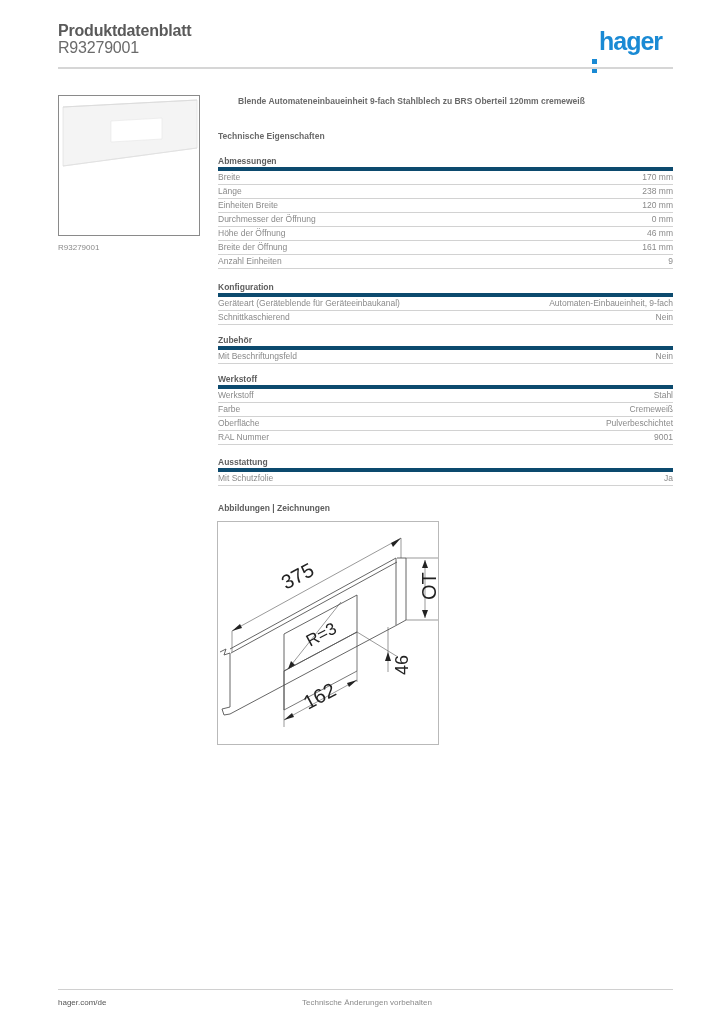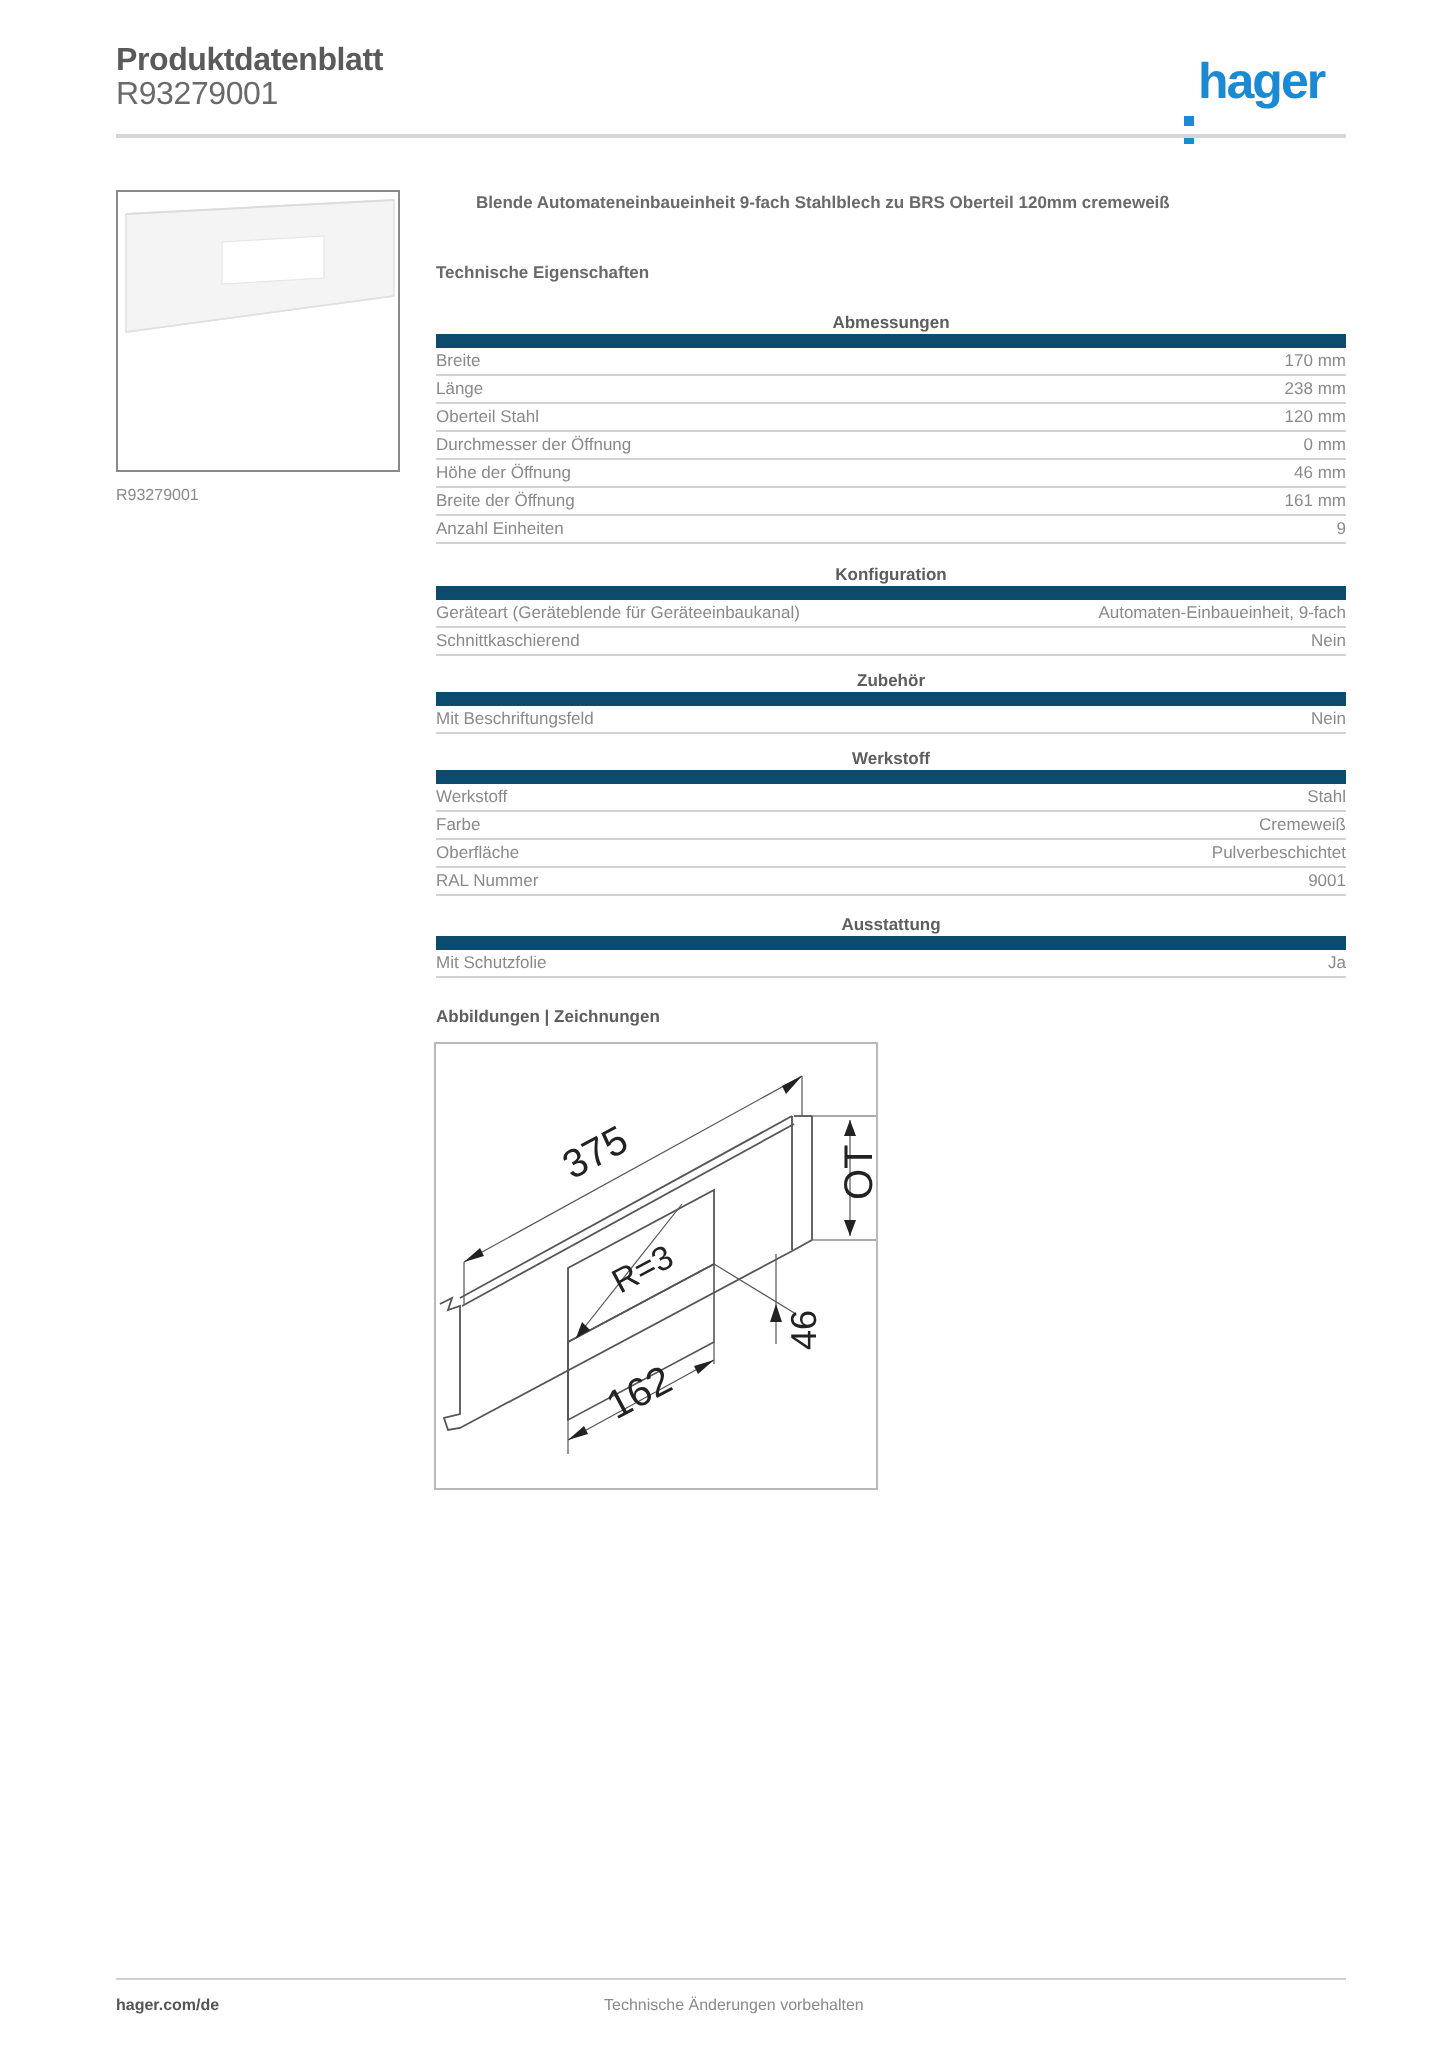--- a/index.html
+++ b/index.html
@@ -14,30 +14,30 @@
   .header-rule { left: 58px; top: 67px; width: 615px; height: 2px; background: #d6d6d6; }
 
   .img-frame { left: 58px; top: 95px; width: 142px; height: 141px; border: 1px solid #8a8a8a; box-sizing: border-box; background: #fff; }
   .img-label { left: 58px; top: 243px; font-size: 8px; color: #8a8a8a; }
 
   .product-name { left: 218px; top: 96px; font-size: 8.5px; font-weight: bold; color: #6a6a6a; margin-left: 20px; }
   .section-main { left: 218px; top: 131px; font-size: 8.5px; font-weight: bold; color: #6a6a6a; }
 
   .props { left: 218px; width: 455px; }
   .group-title { font-size: 8.5px; font-weight: bold; color: #5e5e5e; height: 12px; line-height: 12px;
-                 border-bottom: 7px solid #0c4a6e; box-sizing: content-box; text-align: center; }
+                 border-bottom: 4px solid #0c4a6e; box-sizing: content-box; }
   .row { display: flex; justify-content: space-between; font-size: 8.5px; color: #8a8a8a;
          height: 13px; line-height: 13px; border-bottom: 1.5px solid #d2d2d2; }
   .row .v { text-align: right; }
 
   .figures-title { left: 218px; top: 503px; font-size: 8.5px; font-weight: bold; color: #5e5e5e; }
   .drawing-frame { left: 217px; top: 521px; width: 222px; height: 224px; border: 1px solid #b9b9b9; box-sizing: border-box; }
 
   .footer-rule { left: 58px; top: 989px; width: 615px; height: 1px; background: #d0d0d0; }
-  .footer-left { left: 58px; top: 998px; font-size: 8px; font-weight: bold; color: #555; }
+  .footer-left { left: 58px; top: 998px; font-size: 8px; font-weight: normal; color: #555; }
   .footer-center { left: 302px; top: 998px; font-size: 8px; color: #8a8a8a; }
   .footer-right { right: 51px; top: 1040px; font-size: 8px; font-weight: bold; color: #555; }
 </style>
 </head>
 <body>
 
 <div class="abs doc-title">Produktdatenblatt</div>
 <div class="abs doc-code">R93279001</div>
 <div class="abs logo">
   <span class="colon"><i style="top:9px"></i><i style="top:18px"></i></span><span>hager</span>
@@ -61,21 +61,21 @@
   <div class="group-title">Abmessungen</div>
   <div class="row">
       <span>Breite</span>
       <span class="v">170 mm</span>
     </div>
   <div class="row">
       <span>Länge</span>
       <span class="v">238 mm</span>
     </div>
   <div class="row">
-      <span>Oberteil Stahl</span>
+      <span>Einheiten Breite</span>
       <span class="v">120 mm</span>
     </div>
   <div class="row">
       <span>Durchmesser der Öffnung</span>
       <span class="v">0 mm</span>
     </div>
   <div class="row">
       <span>Höhe der Öffnung</span>
       <span class="v">46 mm</span>
     </div>

